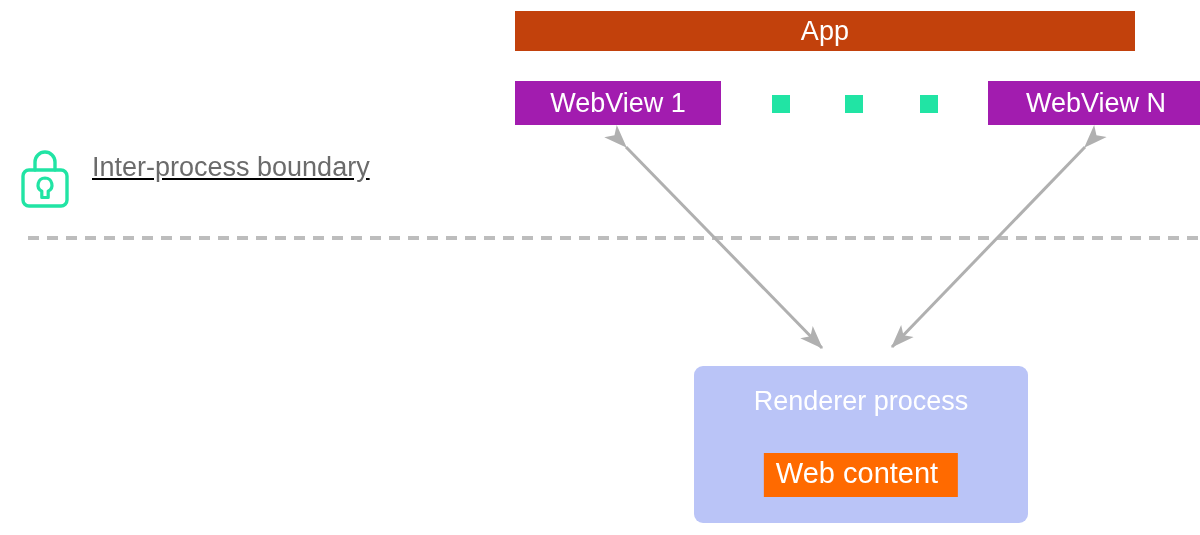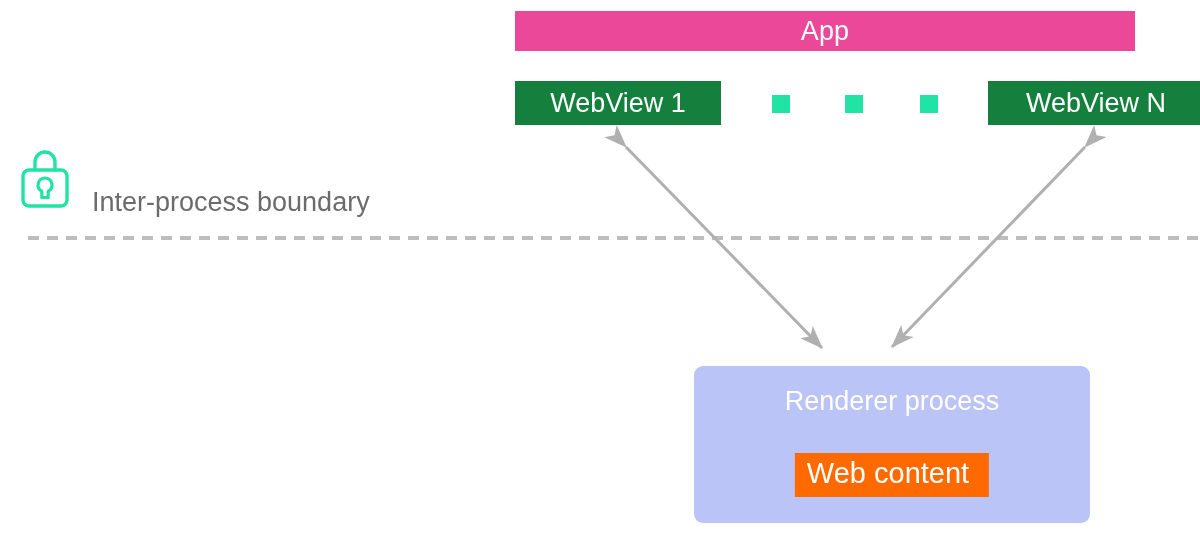--- a/index.html
+++ b/index.html
@@ -22,21 +22,21 @@
     height: 535px;
   }
 
   
   .app-bar {
     position: absolute;
     left: 515px;
     top: 11px;
     width: 620px;
     height: 40px;
-    background: #ec4899;
+    background: #c2410c;
     display: flex;
     align-items: center;
     justify-content: center;
     text-align: right;
   }
   .app-bar-label {
     color: #ffffff;
     font-size: 27px;
     font-weight: 400;
     letter-spacing: 0.2px;
@@ -48,21 +48,21 @@
     position: absolute;
     left: 515px;
     top: 81px;
     width: 673px;
     height: 44px;
   }
   .webview-box {
     position: absolute;
     top: 0;
     height: 44px;
-    background: #15803d;
+    background: #a21caf;
     display: flex;
     align-items: center;
     justify-content: center;
   }
   .webview-box.first { left: 0; width: 206px; }
   .webview-box.last  { left: 473px; width: 216px; }
   .webview-label {
     color: #ffffff;
     font-size: 27px;
     font-weight: 400;
@@ -79,21 +79,22 @@
   .ellipsis-dot.d1 { left: 257px; }
   .ellipsis-dot.d2 { left: 330px; }
   .ellipsis-dot.d3 { left: 405px; }
 
   
   .boundary-legend {
     position: absolute;
     left: 16px;
     top: 150px;
     display: flex;
-    align-items: flex-end;
+    align-items: flex-start;
+    text-decoration: underline;
   }
   .lock-icon {
     width: 58px;
     height: 62px;
     display: block;
     flex: 0 0 auto;
   }
   .boundary-label {
     color: #6b6b6b;
     font-size: 27px;
@@ -128,21 +129,21 @@
     width: 1200px;
     height: 535px;
     pointer-events: none;
   }
 
   
   .renderer-box {
     position: absolute;
     left: 694px;
     top: 366px;
-    width: 396px;
+    width: 334px;
     height: 157px;
     background: #bac4f7;
     border-radius: 9px;
   }
   .renderer-title {
     position: absolute;
     left: 0;
     top: 22px;
     width: 100%;
     text-align: center;

